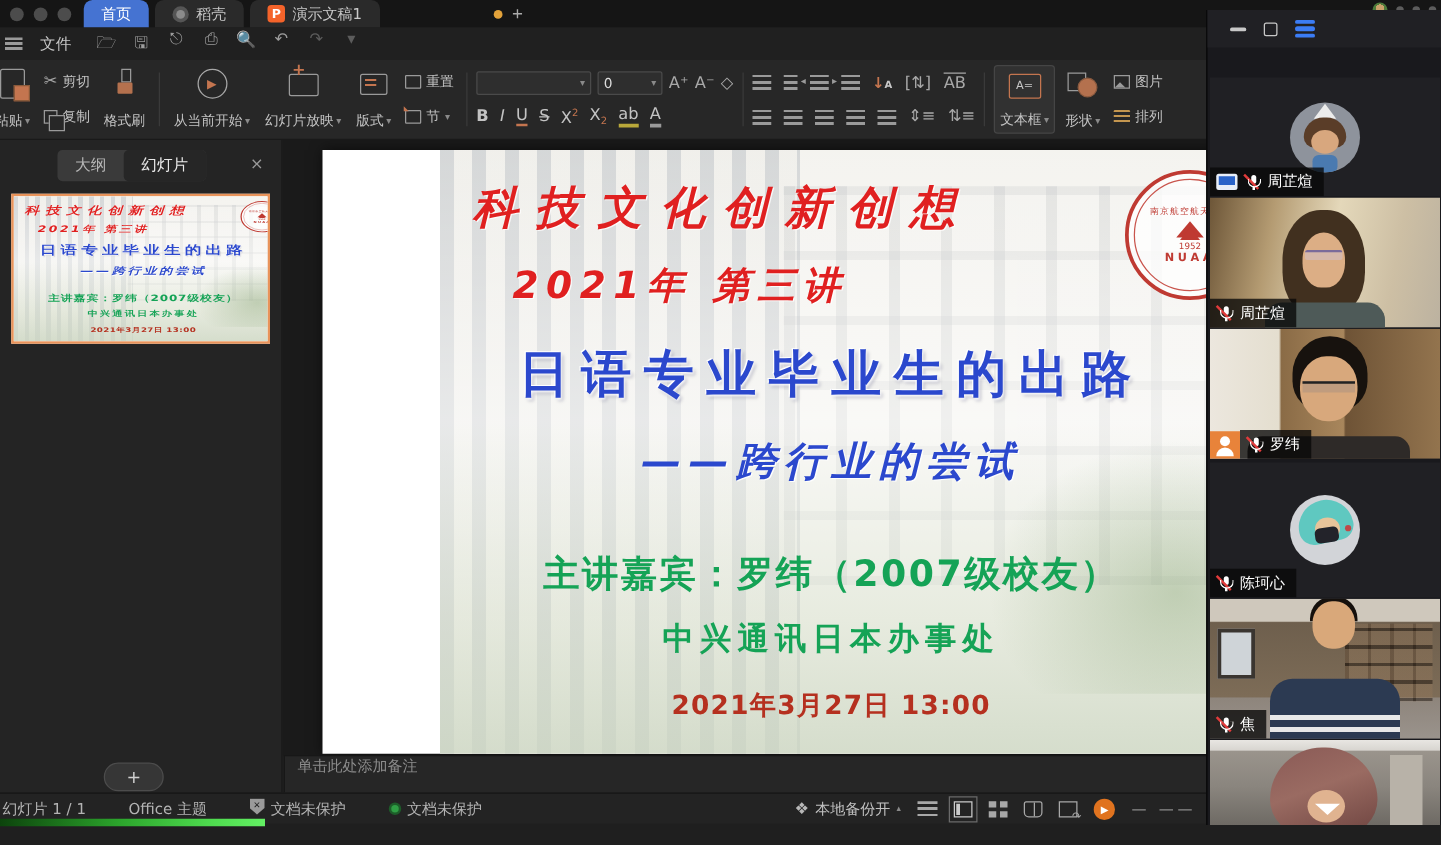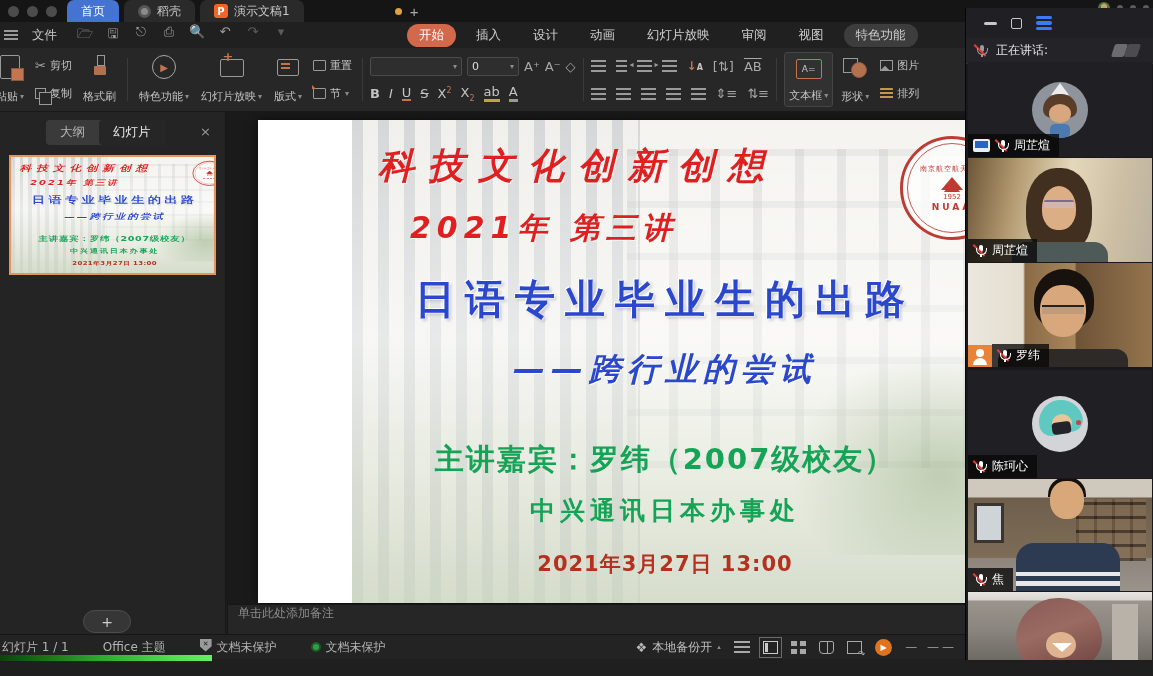--- a/index.html
+++ b/index.html
@@ -278,30 +278,20 @@
     <div class="qicons">
       <span>🗁</span>
       <span>🖫</span>
       <span>⎋</span>
       <span>⎙</span>
       <span>🔍</span>
       <span>↶</span>
       <span class="dis">↷</span>
       <span class="dis">▾</span>
     </div>
-    <div class="mtabs">
-      <span class="mtab active">开始</span>
-      <span class="mtab">插入</span>
-      <span class="mtab">设计</span>
-      <span class="mtab">动画</span>
-      <span class="mtab">幻灯片放映</span>
-      <span class="mtab">审阅</span>
-      <span class="mtab">视图</span>
-      <span class="mtab pill">特色功能</span>
-    </div>
   </div>
 
   <div class="ribbon">
     <div class="bigbtn" style="margin-left:-8px;">
       <span class="ico-paste"></span>
       <span class="blabel">
           <span>粘贴</span>
           <span class="caret">▾</span>
         </span>
     </div>
@@ -318,21 +308,21 @@
     <div class="bigbtn">
       <span class="ico-brush"></span>
       <span class="blabel">
           <span>格式刷</span>
         </span>
     </div>
     <div class="vdiv"></div>
     <div class="bigbtn">
       <span class="ico-play">▶</span>
       <span class="blabel">
-          <span>特色功能</span>
+          <span>从当前开始</span>
           <span class="caret">▾</span>
         </span>
     </div>
     <div class="bigbtn">
       <span class="ico-newslide"></span>
       <span class="blabel">
           <span>幻灯片放映</span>
           <span class="caret">▾</span>
         </span>
     </div>
@@ -520,28 +510,20 @@
   <div class="meeting">
     <div class="m-titlebar">
       <span class="m-min"></span>
       <span class="m-max"></span>
       <span class="m-list">
           <i></i>
           <i></i>
           <i></i>
         </span>
     </div>
-    <div class="m-speakrow">
-      <span class="mic grey">
-          <span class="stem"></span>
-          <span class="slash"></span>
-        </span>
-      <span>正在讲话:</span>
-      <span class="m-logo"></span>
-    </div>
 
     <div class="vtile" style="top:54px;height:95px;">
       <div class="avatarwrap">
           <div class="avat a1">
             <div class="hat"></div>
             <div class="hair"></div>
             <div class="face"></div>
             <div class="body"></div>
           </div>
         </div>

